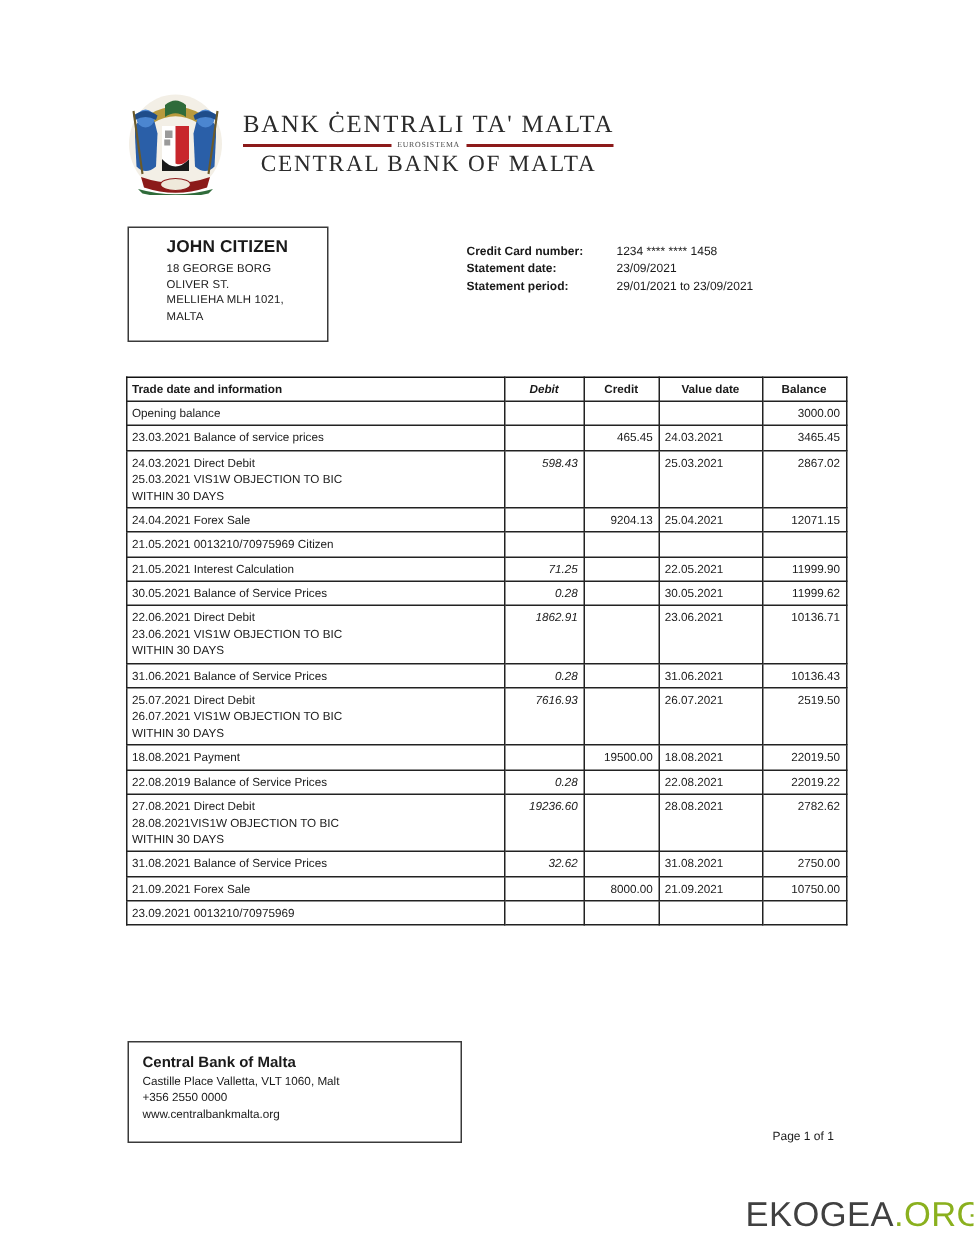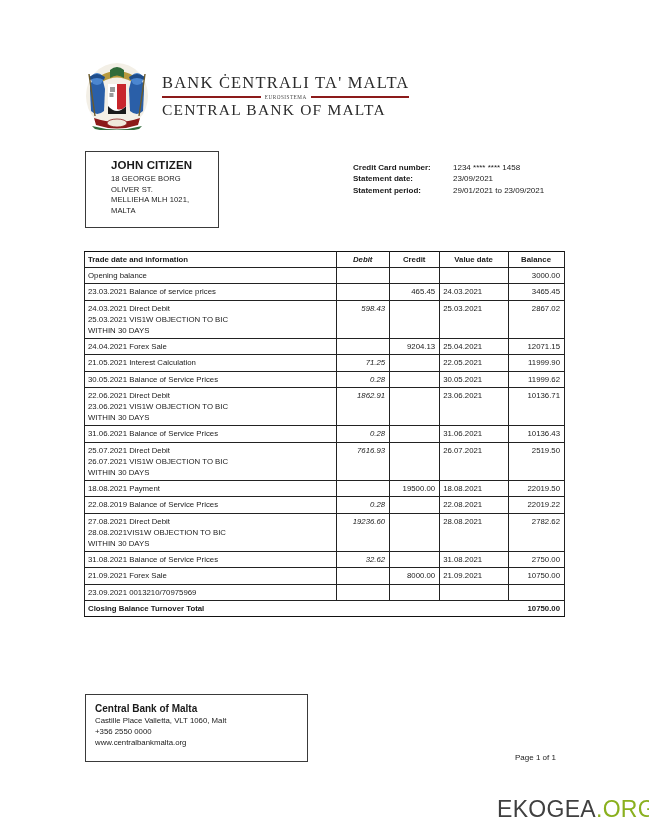--- a/index.html
+++ b/index.html
@@ -18,21 +18,21 @@
   
   .logo-block {
     position: absolute;
     left: 84px;
     top: 60px;
     display: flex;
     align-items: center;
     gap: 12px;
   }
   .crest { width: 66px; height: 70px; display: block; }
-  .logo-text { padding-top: 2px; }
+  .logo-text { padding-top: 2px; text-align: center; }
   .logo-line1 {
     font-family: "Liberation Serif", serif;
     font-size: 16.5px;
     letter-spacing: 1.2px;
     color: #2b2b2b;
     white-space: nowrap;
   }
   .logo-rule-row {
     display: flex;
     align-items: center;
@@ -81,21 +81,20 @@
     letter-spacing: 0.1px;
   }
 
   
   .meta {
     position: absolute;
     left: 311px;
     top: 162px;
     font-size: 8px;
     line-height: 11.3px;
-    margin-left: 42px;
   }
   .meta-row { display: flex; }
   .meta-label { font-weight: bold; width: 100px; }
   .meta-value { white-space: nowrap; }
 
   
   .tbl {
     position: absolute;
     left: 84px;
     top: 251px;
@@ -281,20 +280,27 @@
           <td class="c-bal num">2867.02</td>
         </tr>
         <tr>
           <td class="c-desc cont">24.04.2021 Forex Sale</td>
           <td class="c-debit num"></td>
           <td class="c-credit num">9204.13</td>
           <td class="c-value vdate">25.04.2021</td>
           <td class="c-bal num">12071.15</td>
         </tr>
         <tr>
+          <td class="c-desc cont">21.05.2021 0013210/70975969 Citizen</td>
+          <td class="c-debit num"></td>
+          <td class="c-credit num"></td>
+          <td class="c-value vdate"></td>
+          <td class="c-bal num"></td>
+        </tr>
+        <tr>
           <td class="c-desc cont">21.05.2021 Interest Calculation</td>
           <td class="c-debit num">71.25</td>
           <td class="c-credit num"></td>
           <td class="c-value vdate">22.05.2021</td>
           <td class="c-bal num">11999.90</td>
         </tr>
         <tr>
           <td class="c-desc cont">30.05.2021 Balance of Service Prices</td>
           <td class="c-debit num">0.28</td>
           <td class="c-credit num"></td>
@@ -362,27 +368,20 @@
           <td class="c-credit num">8000.00</td>
           <td class="c-value vdate">21.09.2021</td>
           <td class="c-bal num">10750.00</td>
         </tr>
         <tr>
           <td class="c-desc cont">23.09.2021 0013210/70975969</td>
           <td class="c-debit num"></td>
           <td class="c-credit num"></td>
           <td class="c-value vdate"></td>
           <td class="c-bal num"></td>
-        </tr>
-        <tr class="total">
-          <td class="c-desc first">Closing Balance Turnover Total</td>
-          <td class="c-debit num mid"></td>
-          <td class="c-credit num mid"></td>
-          <td class="c-value vdate mid"></td>
-          <td class="c-bal num last">10750.00</td>
         </tr>
       </tbody>
   </table>
 
   <div class="footer-box">
     <div class="footer-title">Central Bank of Malta</div>
     <div class="footer-line">Castille Place Valletta, VLT 1060, Malt</div>
     <div class="footer-line">+356 2550 0000</div>
     <div class="footer-line">www.centralbankmalta.org</div>
   </div>

